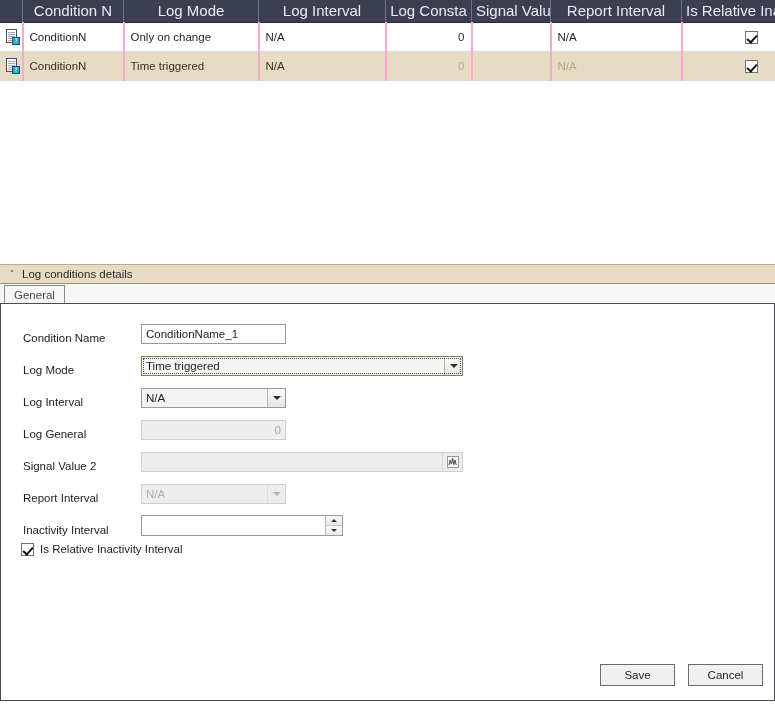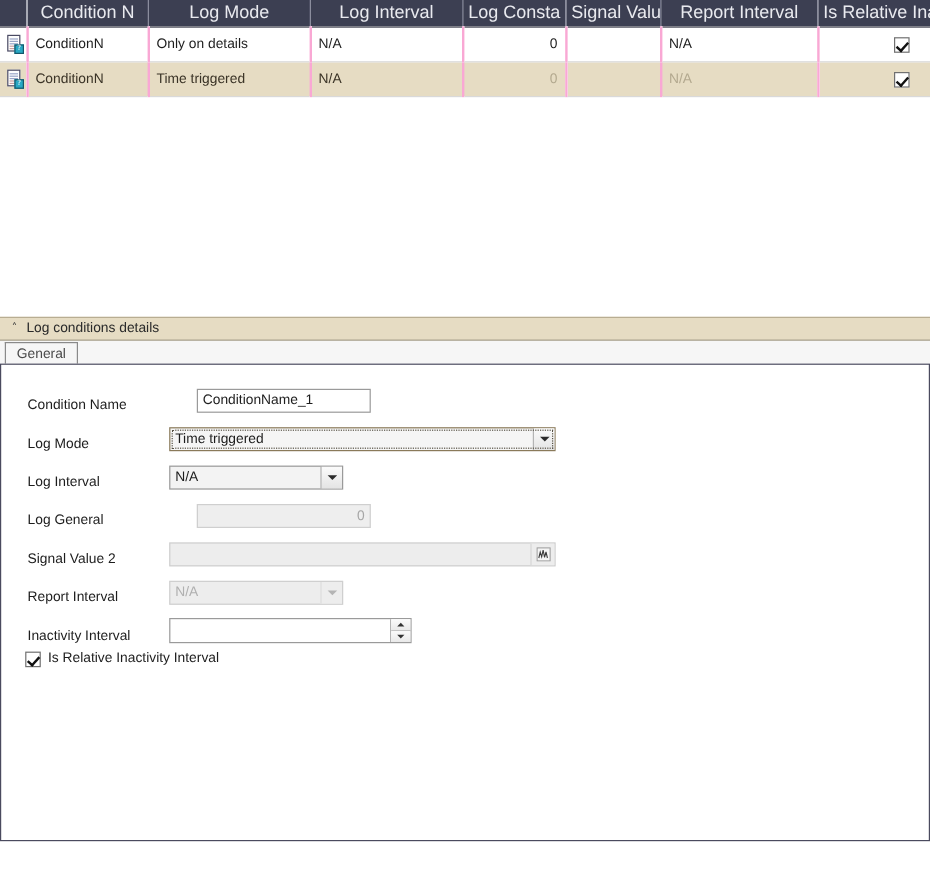--- a/index.html
+++ b/index.html
@@ -210,21 +210,20 @@
     height: 20px;
     border: 1px solid #9a9a9a;
     background: #ffffff;
     box-sizing: border-box;
     font-size: 11.5px;
     color: #1d1d1d;
     line-height: 18px;
     padding: 0 4px;
     overflow: hidden;
     white-space: nowrap;
-    margin-left: 23px;
   }
   .tbox.disabled {
     background: #eeeeee;
     border: 1px solid #cfcfcf;
     color: #a6a6a6;
   }
   .tbox.num { text-align: right; }
 
   
   .combo {
@@ -386,21 +385,21 @@
     </thead>
     <tbody>
 
       <tr class="row-normal">
         <td class="c-icon">
           <span class="doc-icon">
             <span class="page"></span><span class="badge">?</span>
           </span>
         </td>
         <td>ConditionN</td>
-        <td>Only on details</td>
+        <td>Only on change</td>
         <td class="dim">N/A</td>
         <td class="num dim">0</td>
         <td></td>
         <td class="dim">N/A</td>
         <td class="center">
           <span class="gcheck"></span>
         </td>
 
       </tr>
 
@@ -509,15 +508,19 @@
         </div>
       </div>
 
       <div class="fcheckrow">
         <span class="fcheck"></span>
         <span class="fchecklabel">Is Relative Inactivity Interval</span>
       </div>
 
     </div>
 
+    <div class="btnbar">
+      <div class="btn">Save</div>
+      <div class="btn">Cancel</div>
+    </div>
 
   </div>
 </div>
 
 </body></html>

